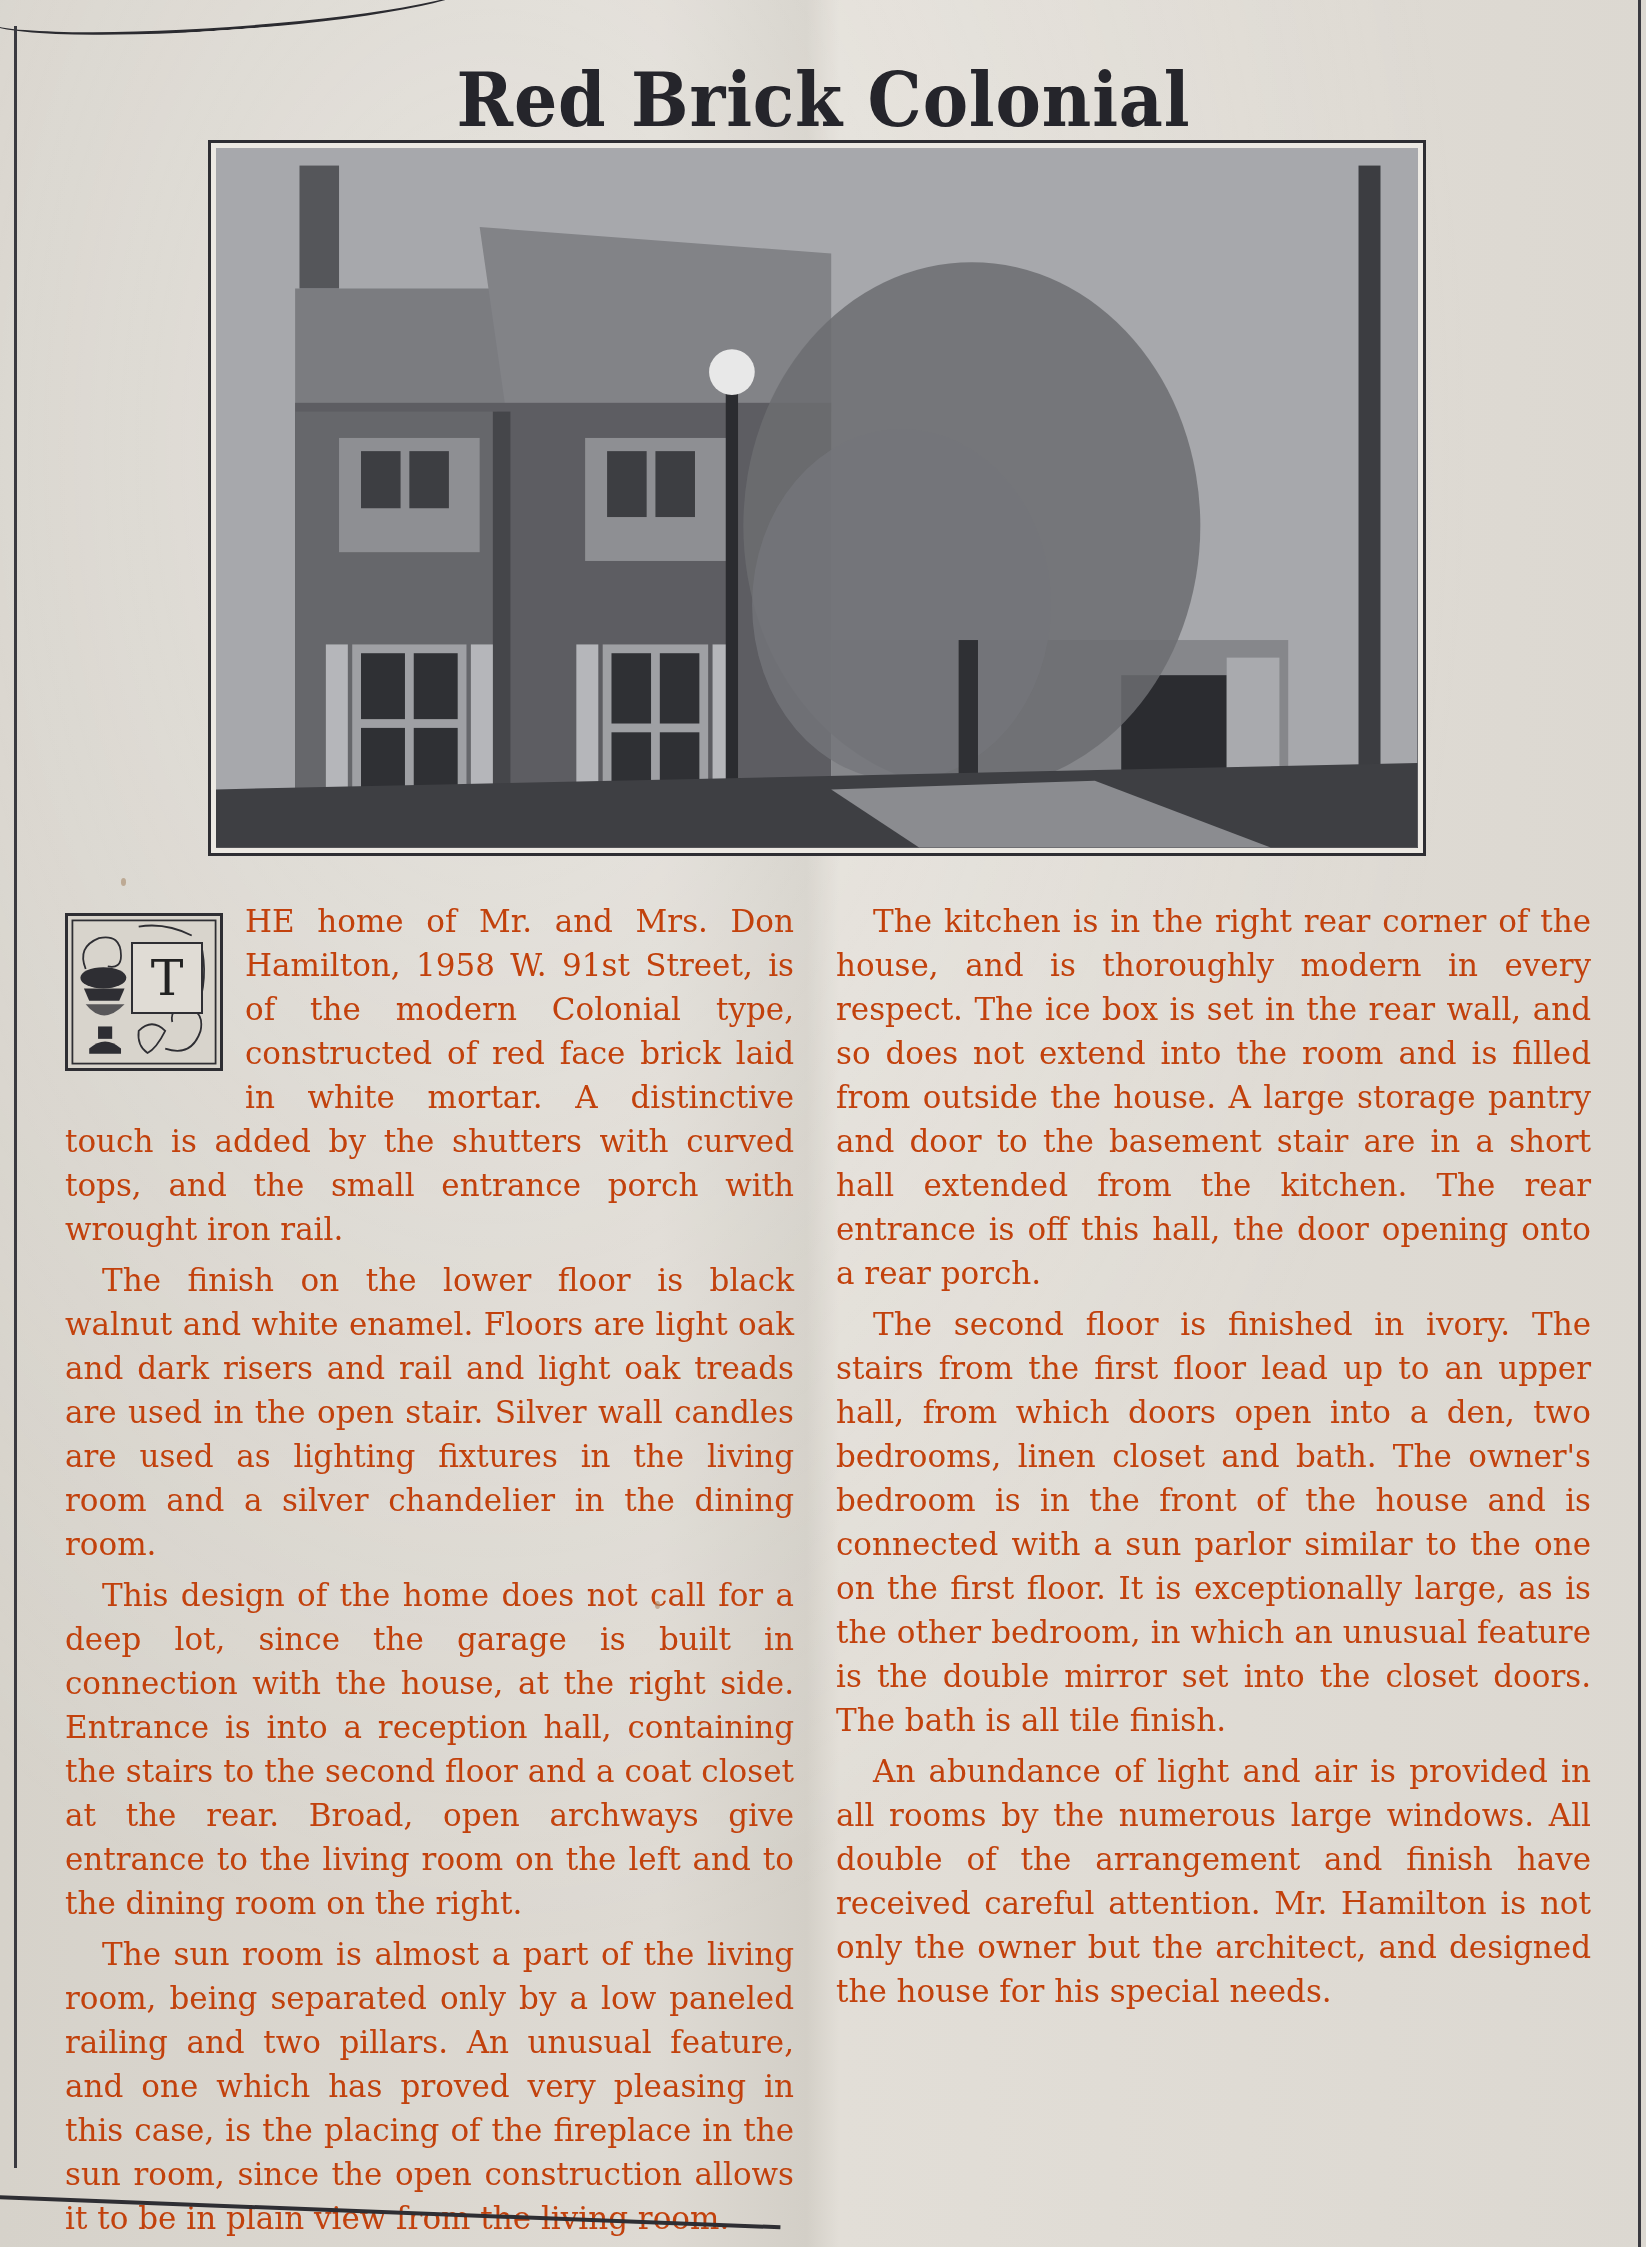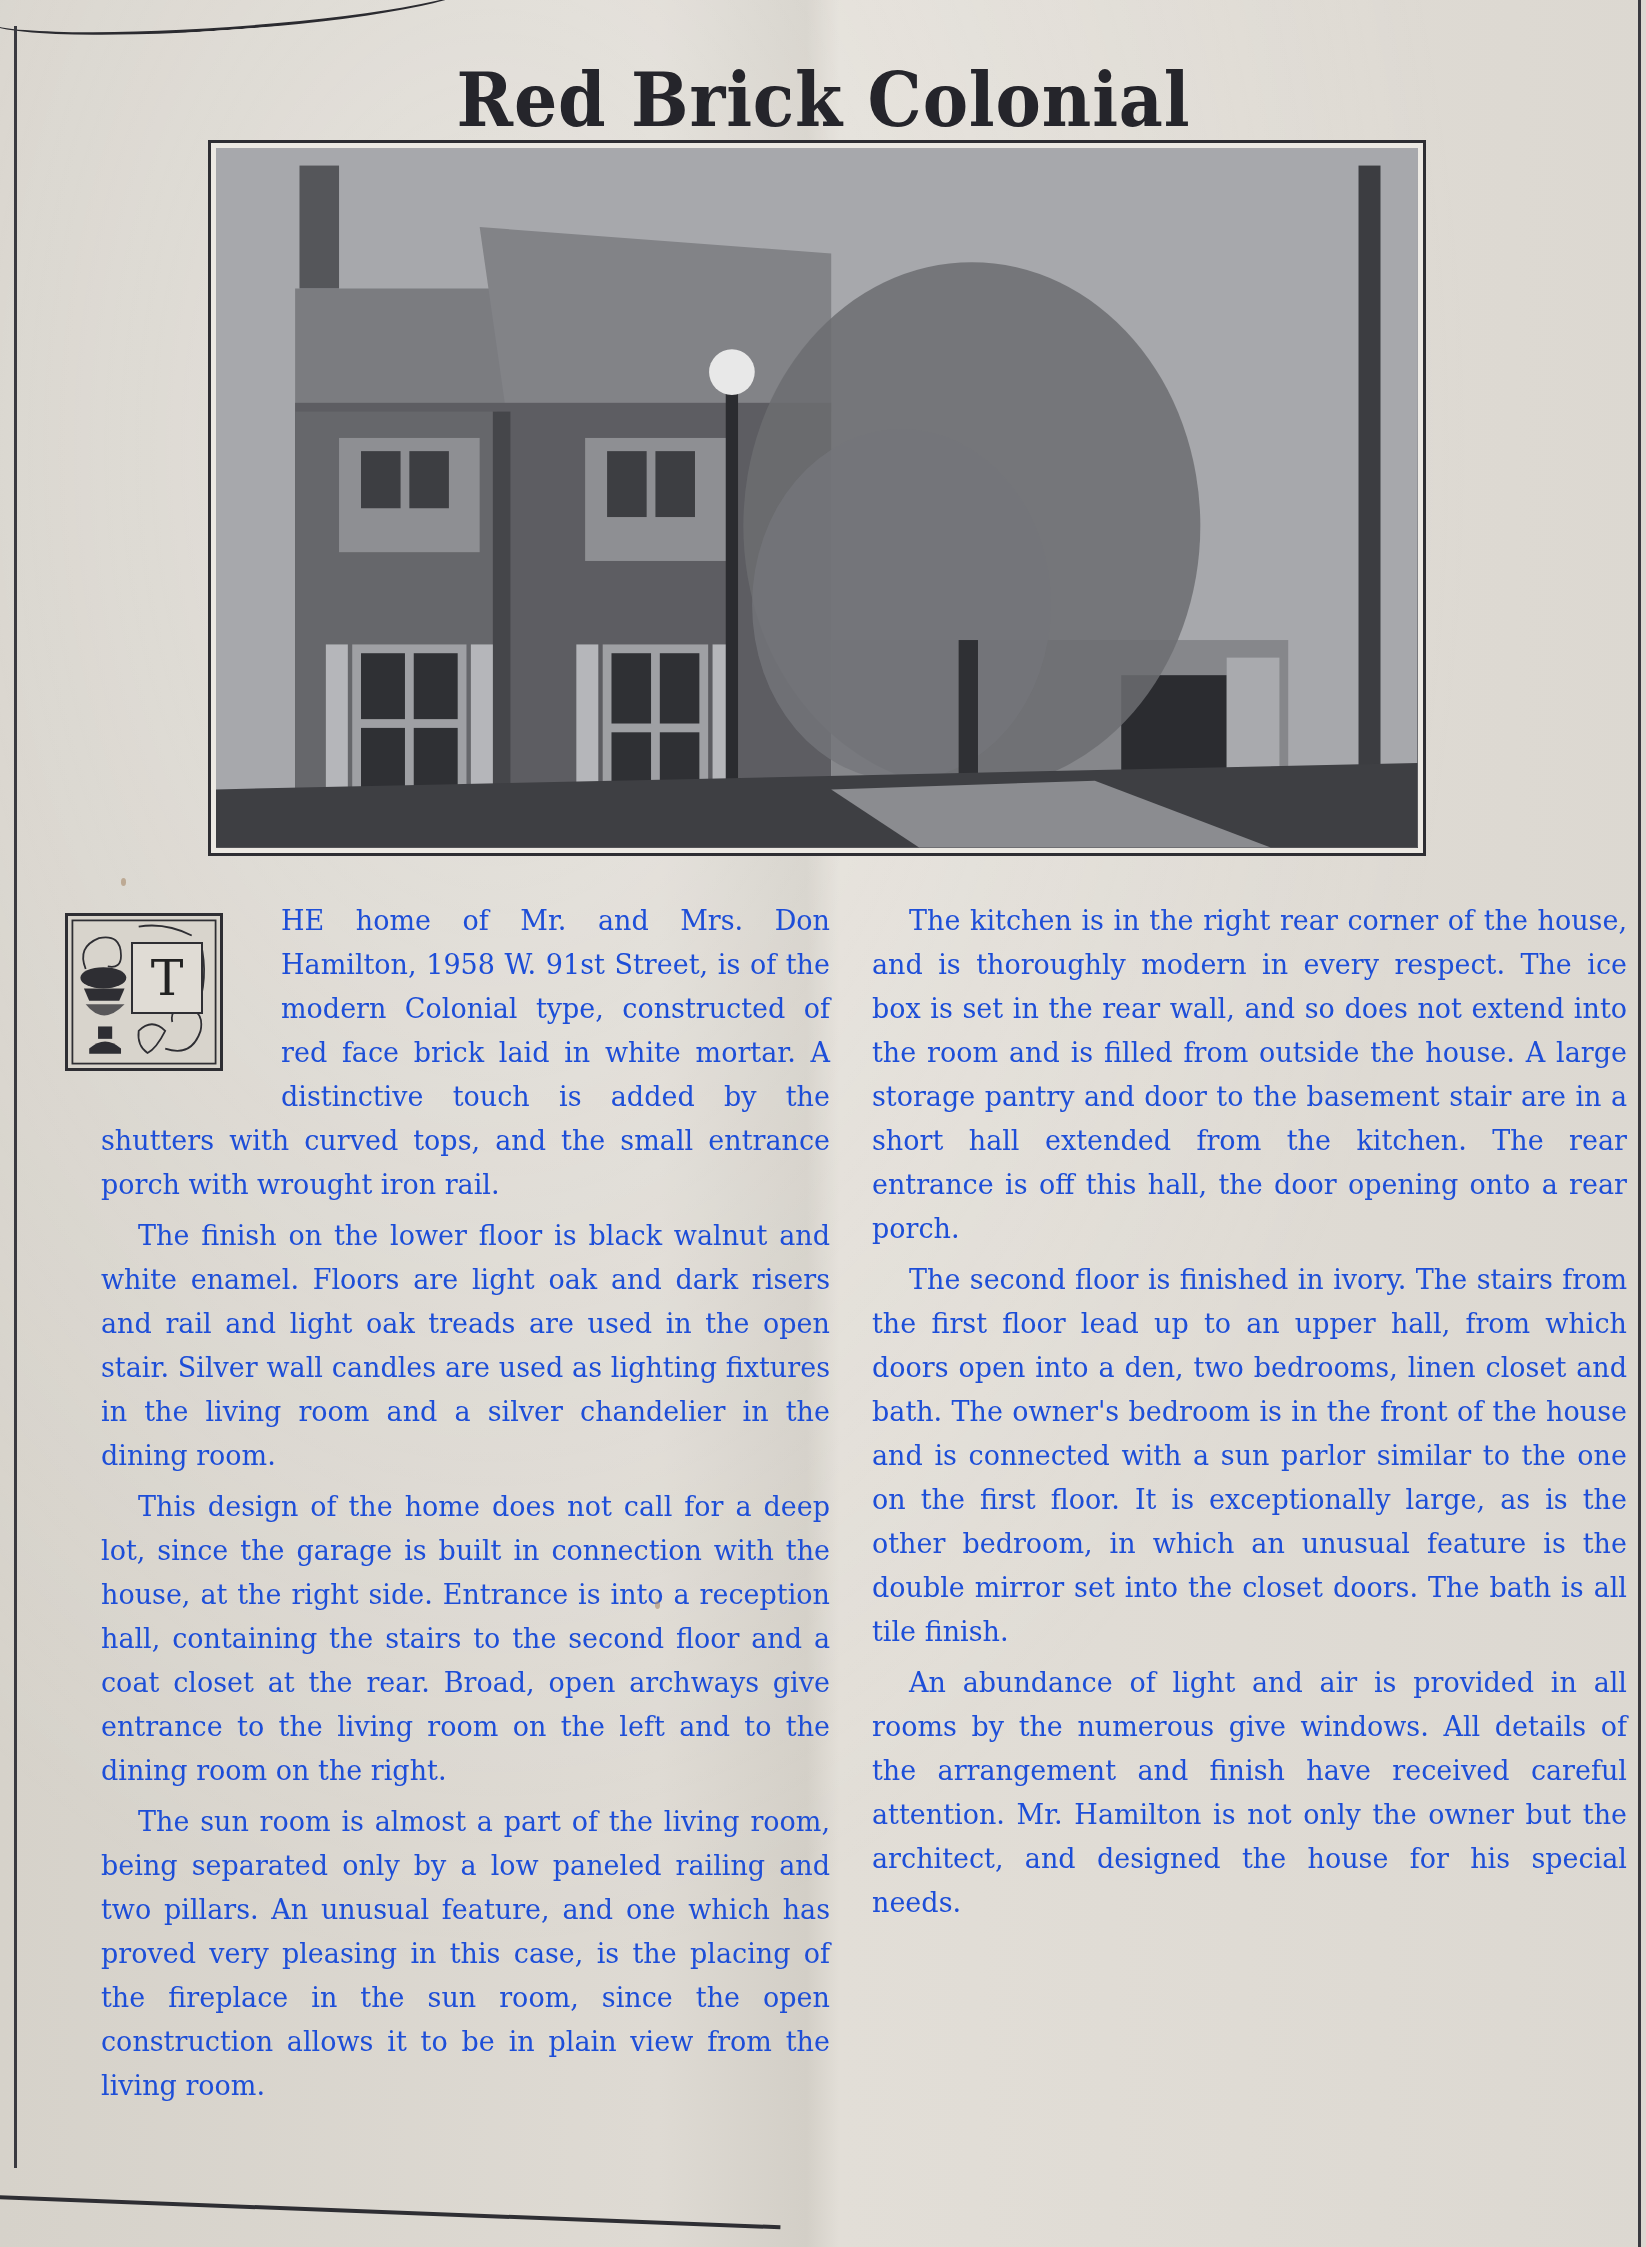--- a/index.html
+++ b/index.html
@@ -40,21 +40,21 @@
     border: 3.5px solid #2e2e33; box-sizing: border-box; background: #d8d4cc;
   }
   .initial svg { position: absolute; left: 0; top: 0; width: 100%; height: 100%; }
   .initial .letter-box {
     position: absolute; left: 63px; top: 26px; width: 72px; height: 72px;
     border: 2.6px double #2e2e33; box-sizing: border-box; background: #e0dcd5;
     display: flex; align-items: center; justify-content: center;
     font-family: "DejaVu Serif", serif; font-size: 49px; color: #222;
   }
 
-  .col { position: absolute; font-size: 27px; line-height: 44px; color: #1d4ed8; margin-left: 36px; }
+  .col { position: absolute; font-size: 31px; line-height: 44px; color: #c2410c; }
   .col p { margin: 0; text-align: justify; text-align-last: left; hyphens: manual; }
   .col-left { left: 65px; top: 899px; width: 729px; }
   .col-right { left: 836px; top: 899px; width: 755px; }
   .col p.indent { text-indent: 37px; }
   .col p + p { margin-top: 7px; }
   .float-spacer { float: left; width: 180px; height: 211px; }
 
   .bottom-line {
     position: absolute; left: -8.8px; top: 2195px; width: 790px; height: 3.5px;
     background: #2e2e33; transform: rotate(2.2deg); transform-origin: left center;
@@ -154,19 +154,19 @@
   <div class="float-spacer"></div>
   <p class="first-para">HE home of Mr. and Mrs. Don Hamilton, 1958 W. 91st Street, is of the modern Colonial type, constructed of red face brick laid in white mortar. A distinctive touch is added by the shutters with curved tops, and the small entrance porch with wrought iron rail.</p>
   <p class="indent">The finish on the lower floor is black walnut and white enamel. Floors are light oak and dark risers and rail and light oak treads are used in the open stair. Silver wall candles are used as lighting fixtures in the living room and a silver chandelier in the dining room.</p>
   <p class="indent">This design of the home does not call for a deep lot, since the garage is built in connection with the house, at the right side. Entrance is into a reception hall, containing the stairs to the second floor and a coat closet at the rear. Broad, open archways give entrance to the living room on the left and to the dining room on the right.</p>
   <p class="indent">The sun room is almost a part of the living room, being separated only by a low paneled railing and two pillars. An unusual feature, and one which has proved very pleasing in this case, is the placing of the fireplace in the sun room, since the open construction allows it to be in plain view from the living room.</p>
 </div>
 
 <div class="col col-right">
   <p class="indent">The kitchen is in the right rear corner of the house, and is thoroughly modern in every respect. The ice box is set in the rear wall, and so does not extend into the room and is filled from outside the house. A large storage pantry and door to the basement stair are in a short hall extended from the kitchen. The rear entrance is off this hall, the door opening onto a rear porch.</p>
   <p class="indent">The second floor is finished in ivory. The stairs from the first floor lead up to an upper hall, from which doors open into a den, two bedrooms, linen closet and bath. The owner's bedroom is in the front of the house and is connected with a sun parlor similar to the one on the first floor. It is exceptionally large, as is the other bedroom, in which an unusual feature is the double mirror set into the closet doors. The bath is all tile finish.</p>
-  <p class="indent">An abundance of light and air is provided in all rooms by the numerous give windows. All details of the arrangement and finish have received careful attention. Mr. Hamilton is not only the owner but the architect, and designed the house for his special needs.</p>
+  <p class="indent">An abundance of light and air is provided in all rooms by the numerous large windows. All double of the arrangement and finish have received careful attention. Mr. Hamilton is not only the owner but the architect, and designed the house for his special needs.</p>
 </div>
 
 <div class="bottom-line"></div>
 <div class="fleck" style="left:121px;top:878px"></div>
 <div class="fleck" style="left:655px;top:1601px"></div>
 
 
 </body></html>

